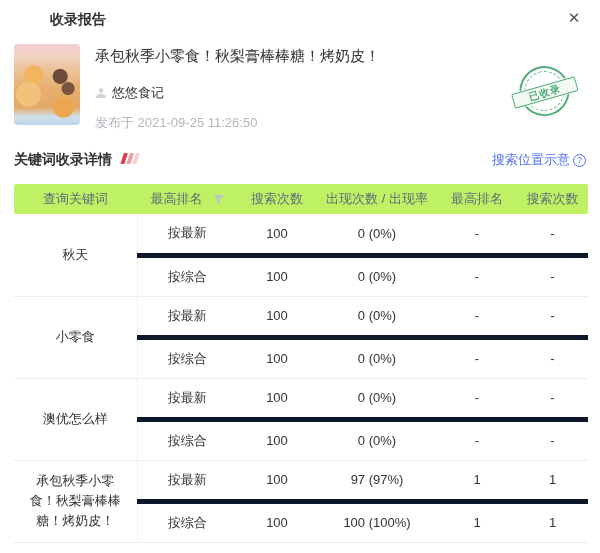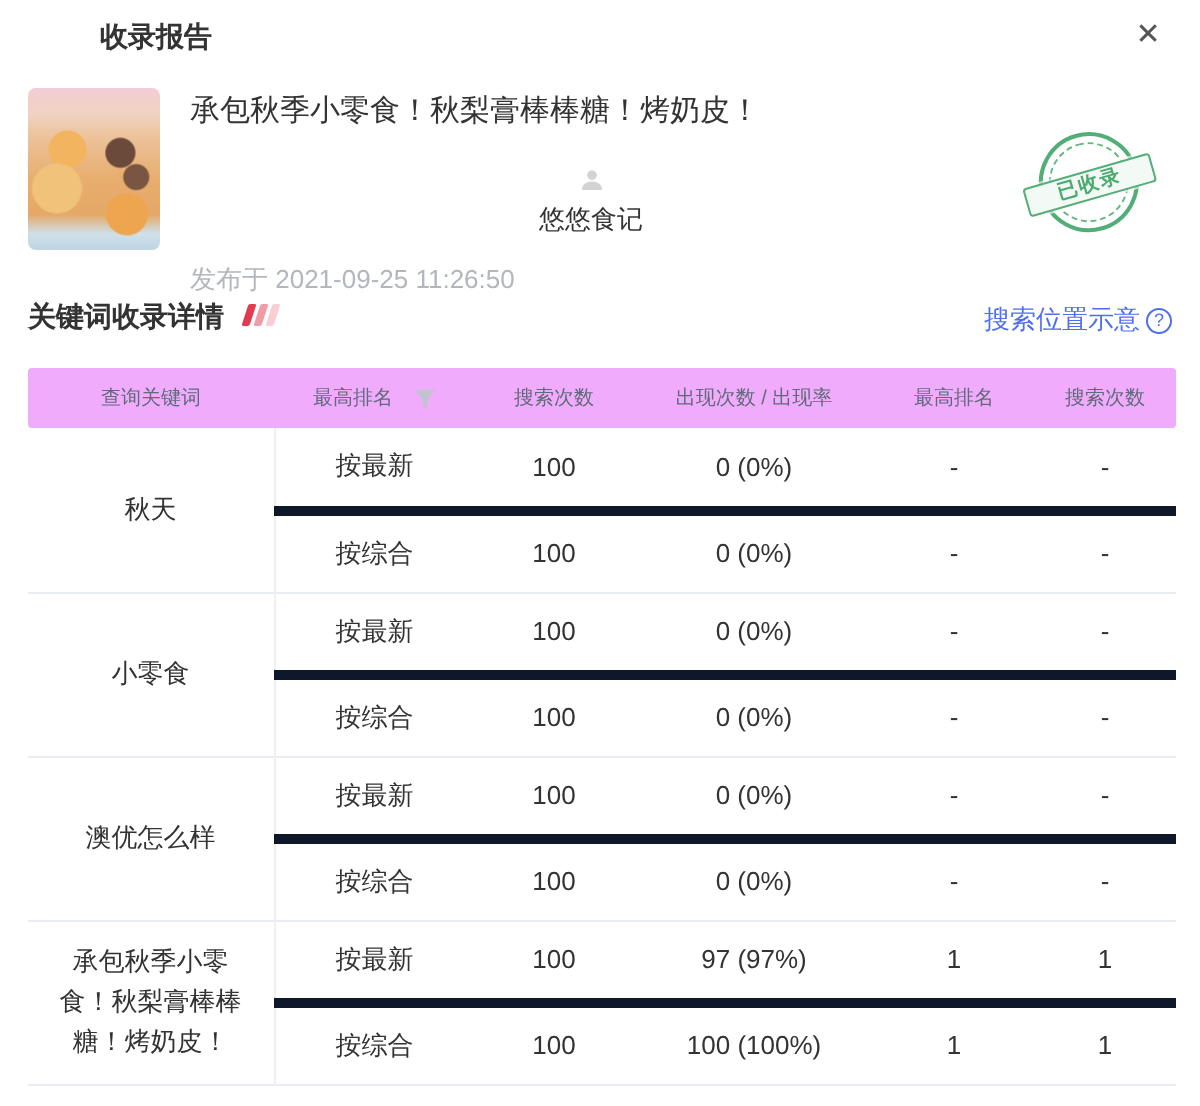--- a/index.html
+++ b/index.html
@@ -28,21 +28,21 @@
     background-image:
       radial-gradient(circle at 22% 62%, #f0c27a 0 12px, rgba(0,0,0,0) 13px),
       radial-gradient(circle at 70% 40%, #6b4a3a 0 7px, rgba(0,0,0,0) 8px),
       radial-gradient(circle at 82% 55%, #7a5542 0 6px, rgba(0,0,0,0) 7px),
       radial-gradient(circle at 30% 38%, #f2b45e 0 9px, rgba(0,0,0,0) 10px),
       radial-gradient(circle at 75% 78%, #eda64f 0 10px, rgba(0,0,0,0) 11px),
       linear-gradient(180deg, #f3cdd6 0%, #f0d3c2 16%, #ecc39b 30%, #e8ae6f 55%, #e5a866 78%, #cfe0ea 90%, #bdd4e4 100%);
   }
   .note-info { position:absolute; left:81px; top:2px; right:90px; }
   .note-title { font-size:15px; font-weight:500; color:#333; line-height:20px; }
-  .note-author { margin-top:18px; font-size:13px; color:#333; display:flex; align-items:center; gap:5px;flex-direction:column; }
+  .note-author { margin-top:18px; font-size:13px; color:#333; display:flex; align-items:center; gap:5px; }
   .note-date { margin-top:12px; font-size:13px; color:#b2b6bd; }
 
   
   .stamp {
     position:absolute; right:12px; top:20px; width:58px; height:58px;
     transform:rotate(-16deg); opacity:.85;
   }
   .stamp-circle {
     position:absolute; left:4px; top:2px; width:50px; height:50px; border-radius:50%;
     border:2px solid #35a05f;
@@ -73,21 +73,21 @@
     display:inline-block; width:13px; height:13px; border:1px solid #4e6ef2; border-radius:50%;
     font-size:9px; line-height:11px; text-align:center; color:#4e6ef2;
   }
 
   
   .table-wrap { position:absolute; left:14px; right:12px; top:184px; }
   table { width:100%; border-collapse:collapse; table-layout:fixed; }
   col.c-kw{width:123px;} col.c-mode{width:100px;} col.c-search{width:80px;}
   col.c-appear{width:120px;} col.c-best{width:80px;} col.c-avg{width:71px;}
   thead th {
-    background:#f0abfc; height:30px; font-size:10px; font-weight:400; color:#5f6b7a;
+    background:#bef264; height:30px; font-size:13px; font-weight:400; color:#5f6b7a;
     text-align:center; vertical-align:middle; white-space:nowrap;
   }
   thead th:first-child{ border-radius:2px 0 0 2px; }
   thead th:last-child{ border-radius:0 2px 2px 0; }
   .th-flex { display:inline-flex; align-items:center; gap:10px; }
   .funnel { width:11px; height:11px; display:inline-block; cursor:pointer; }
   tbody td {
     height:41px; font-size:13px; color:#333; text-align:center; vertical-align:middle;
   }
   td.kw-cell {

